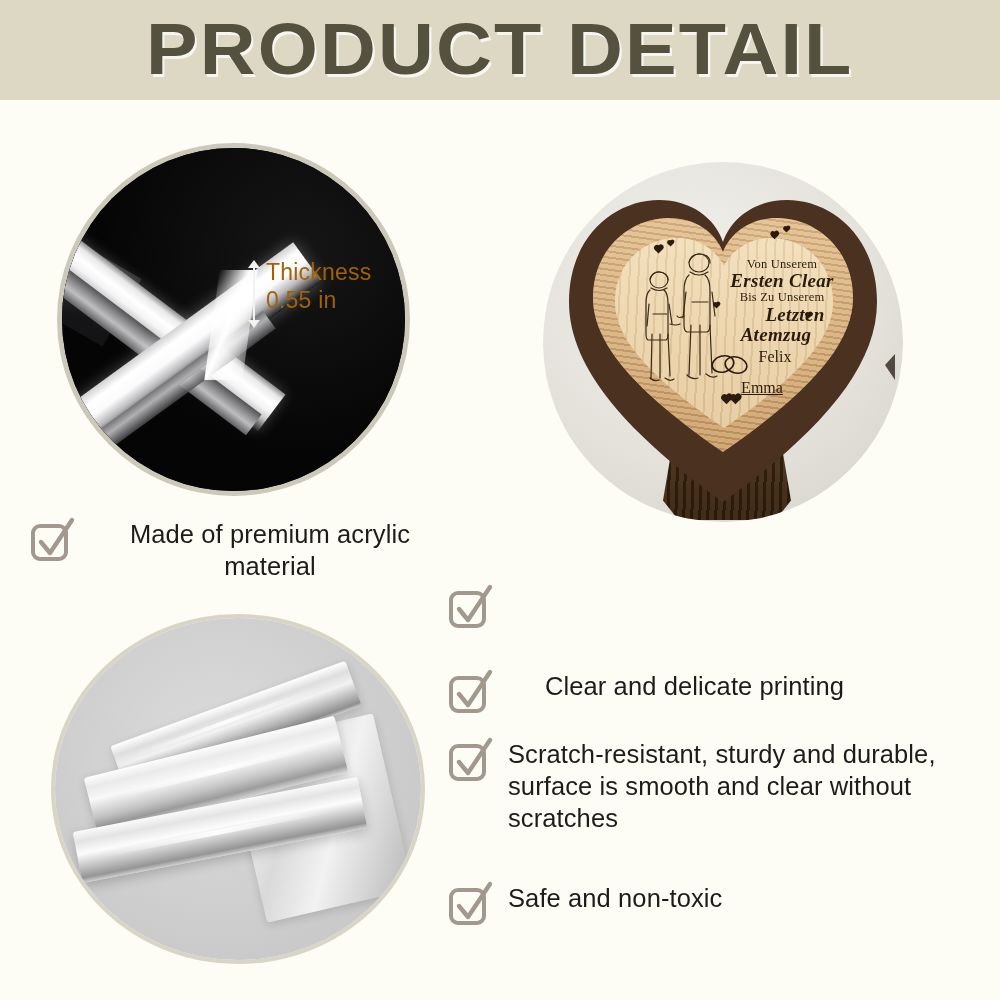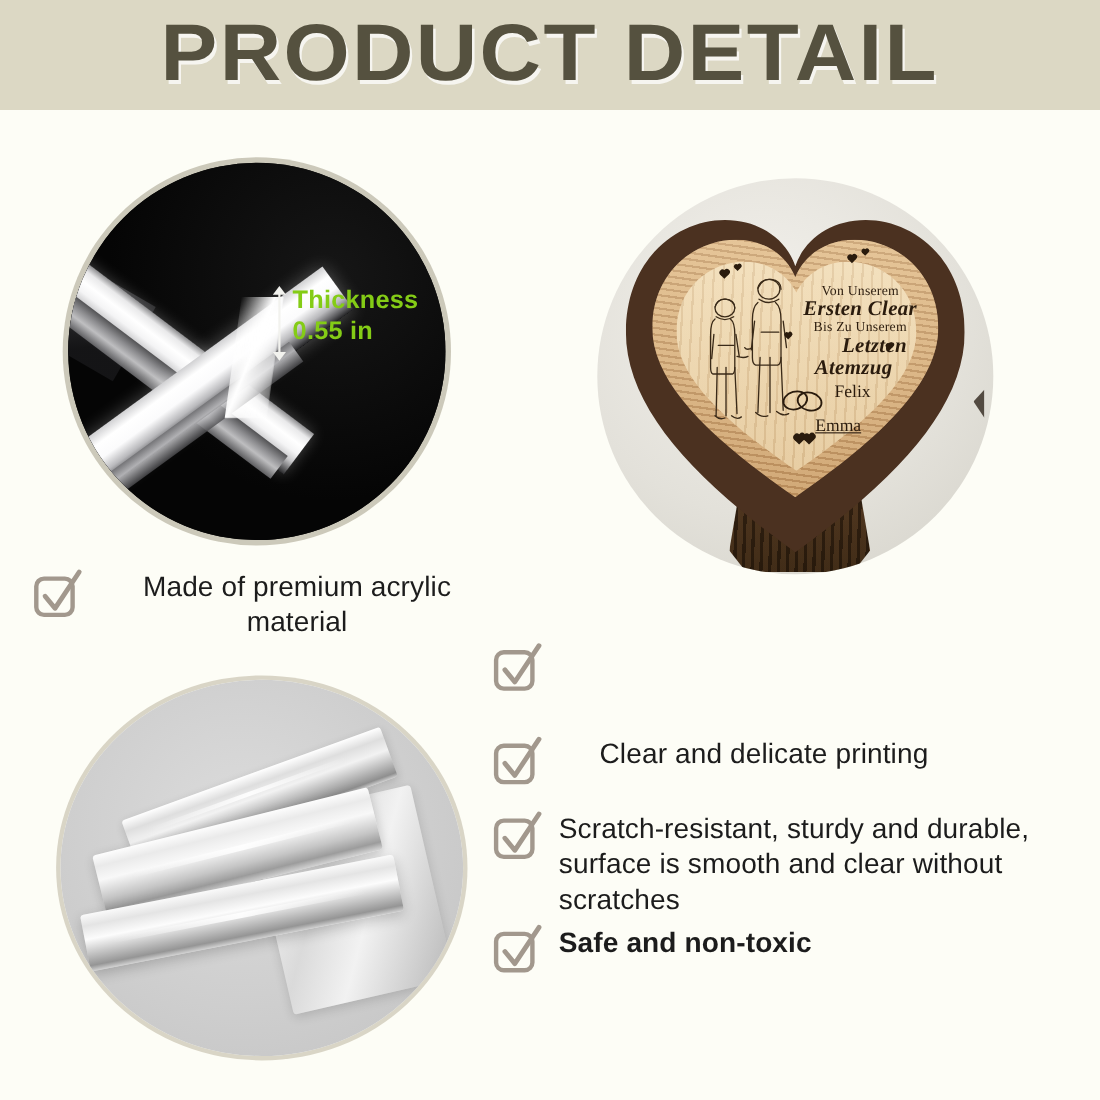--- a/index.html
+++ b/index.html
@@ -156,22 +156,22 @@
     height: 0;
     border-left: 6px solid transparent;
     border-right: 6px solid transparent;
   }
   .dim .ah-up { top: 0; border-bottom: 8px solid #f2f2ee; }
   .dim .ah-dn { bottom: 0; border-top: 8px solid #f2f2ee; }
   .dim-label {
     position: absolute;
     left: 204px;
     top: 110px;
-    color: #84cc16;
-    font-weight: bold;
+    color: #a16207;
+    font-weight: normal;
     font-size: 23px;
     line-height: 1.22;
     letter-spacing: .2px;
     white-space: nowrap;
   }
 
   
   #photo-heart {
     left: 543px;
     top: 162px;
@@ -379,21 +379,21 @@
     color: #1c1c1c;
     letter-spacing: .1px;
   }
 
   #feature-acrylic { left: 30px; top: 518px; width: 430px; }
   #feature-acrylic .feature-text { text-align: center; width: 360px; }
 
   #feature-desk     { left: 448px; top: 585px; width: 545px; }
   #feature-printing { left: 448px; top: 670px; width: 545px; gap: 37px; }
   #feature-scratch  { left: 448px; top: 738px; width: 545px; }
-  #feature-safe     { left: 448px; top: 841px; width: 545px; font-weight: bold; }
+  #feature-safe     { left: 448px; top: 882px; width: 545px; }
 </style>
 </head>
 <body>
 
 <div class="header-band">
   <div class="header-title">PRODUCT DETAIL</div>
 </div>
 
 <div class="photo" id="photo-thickness">
   <div class="blackfield"></div>

